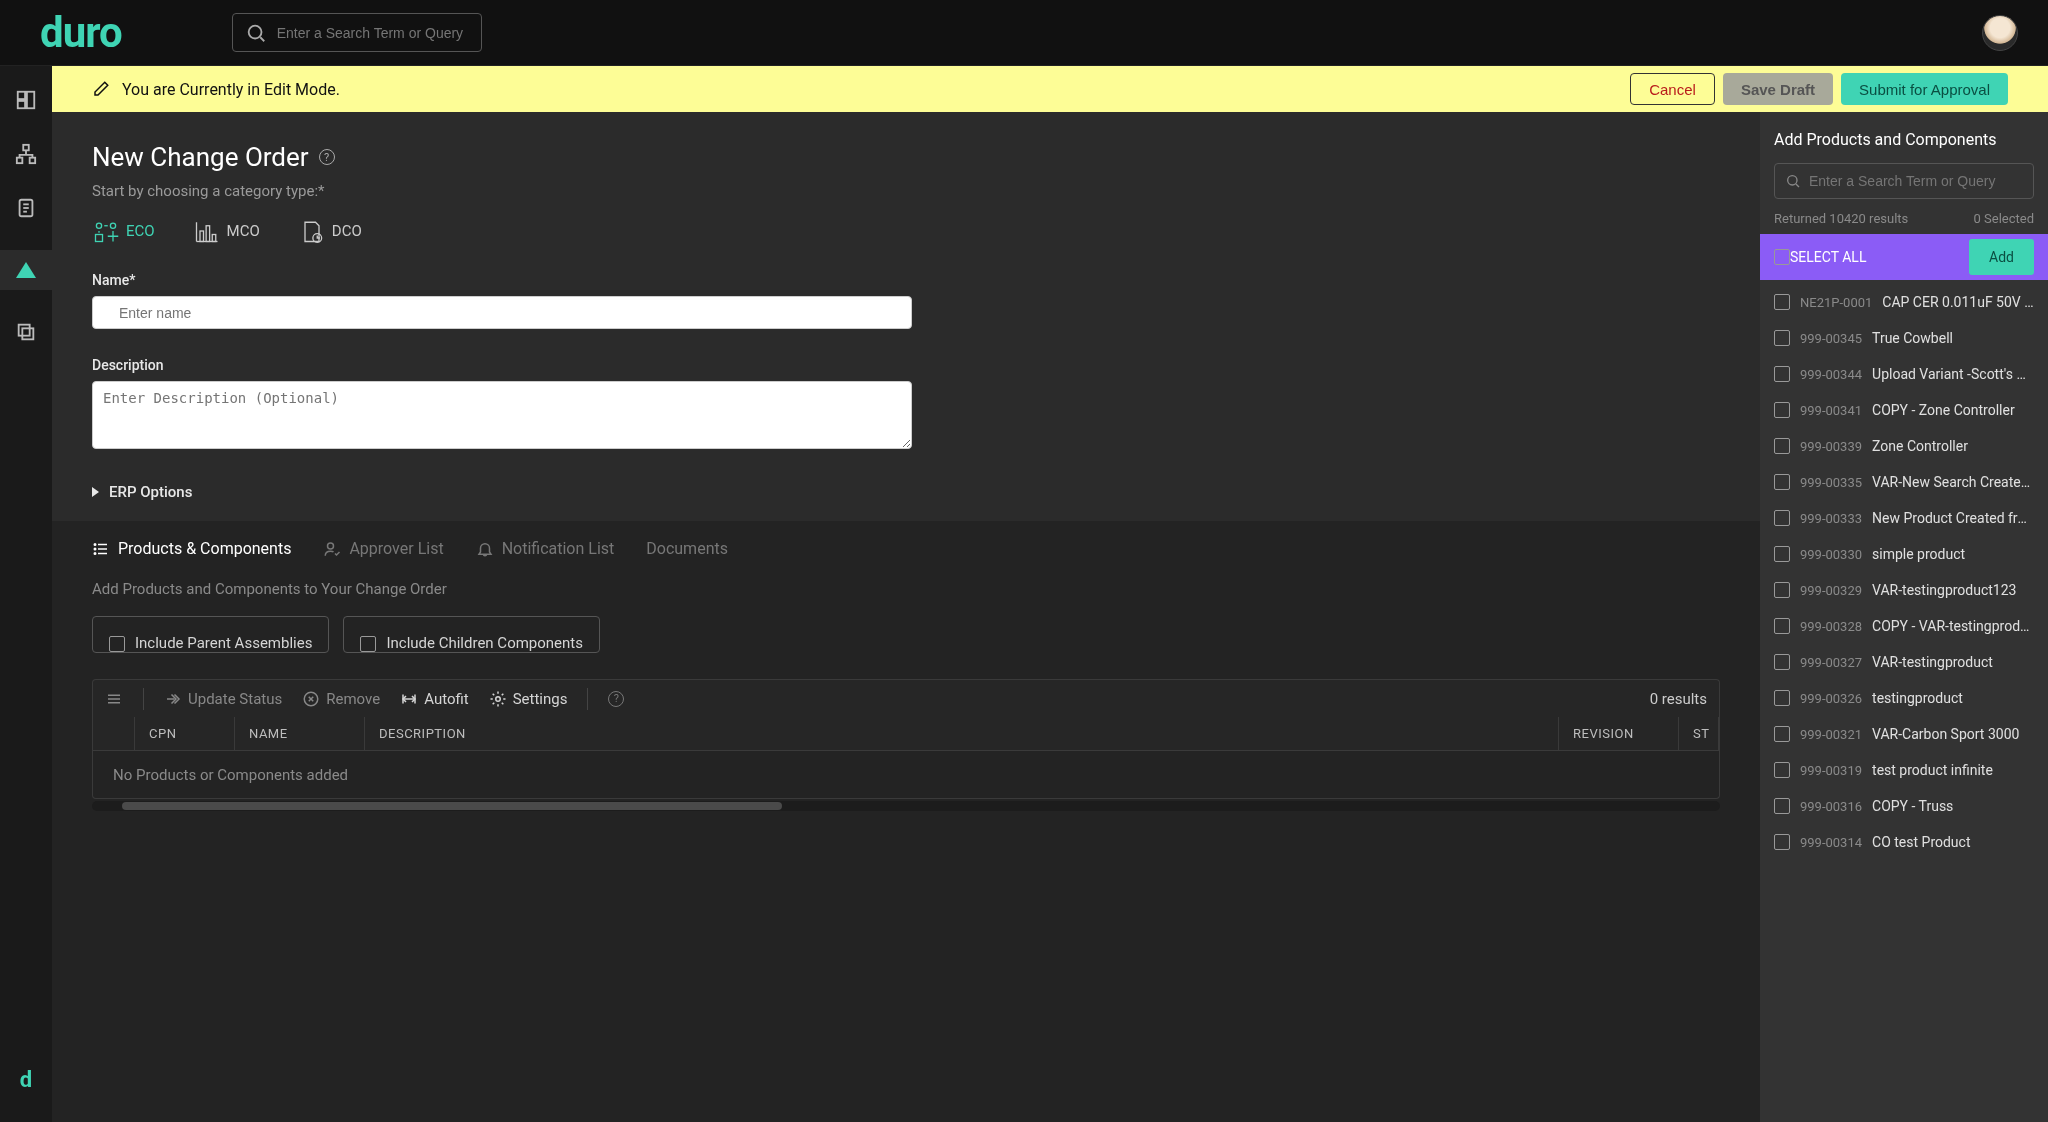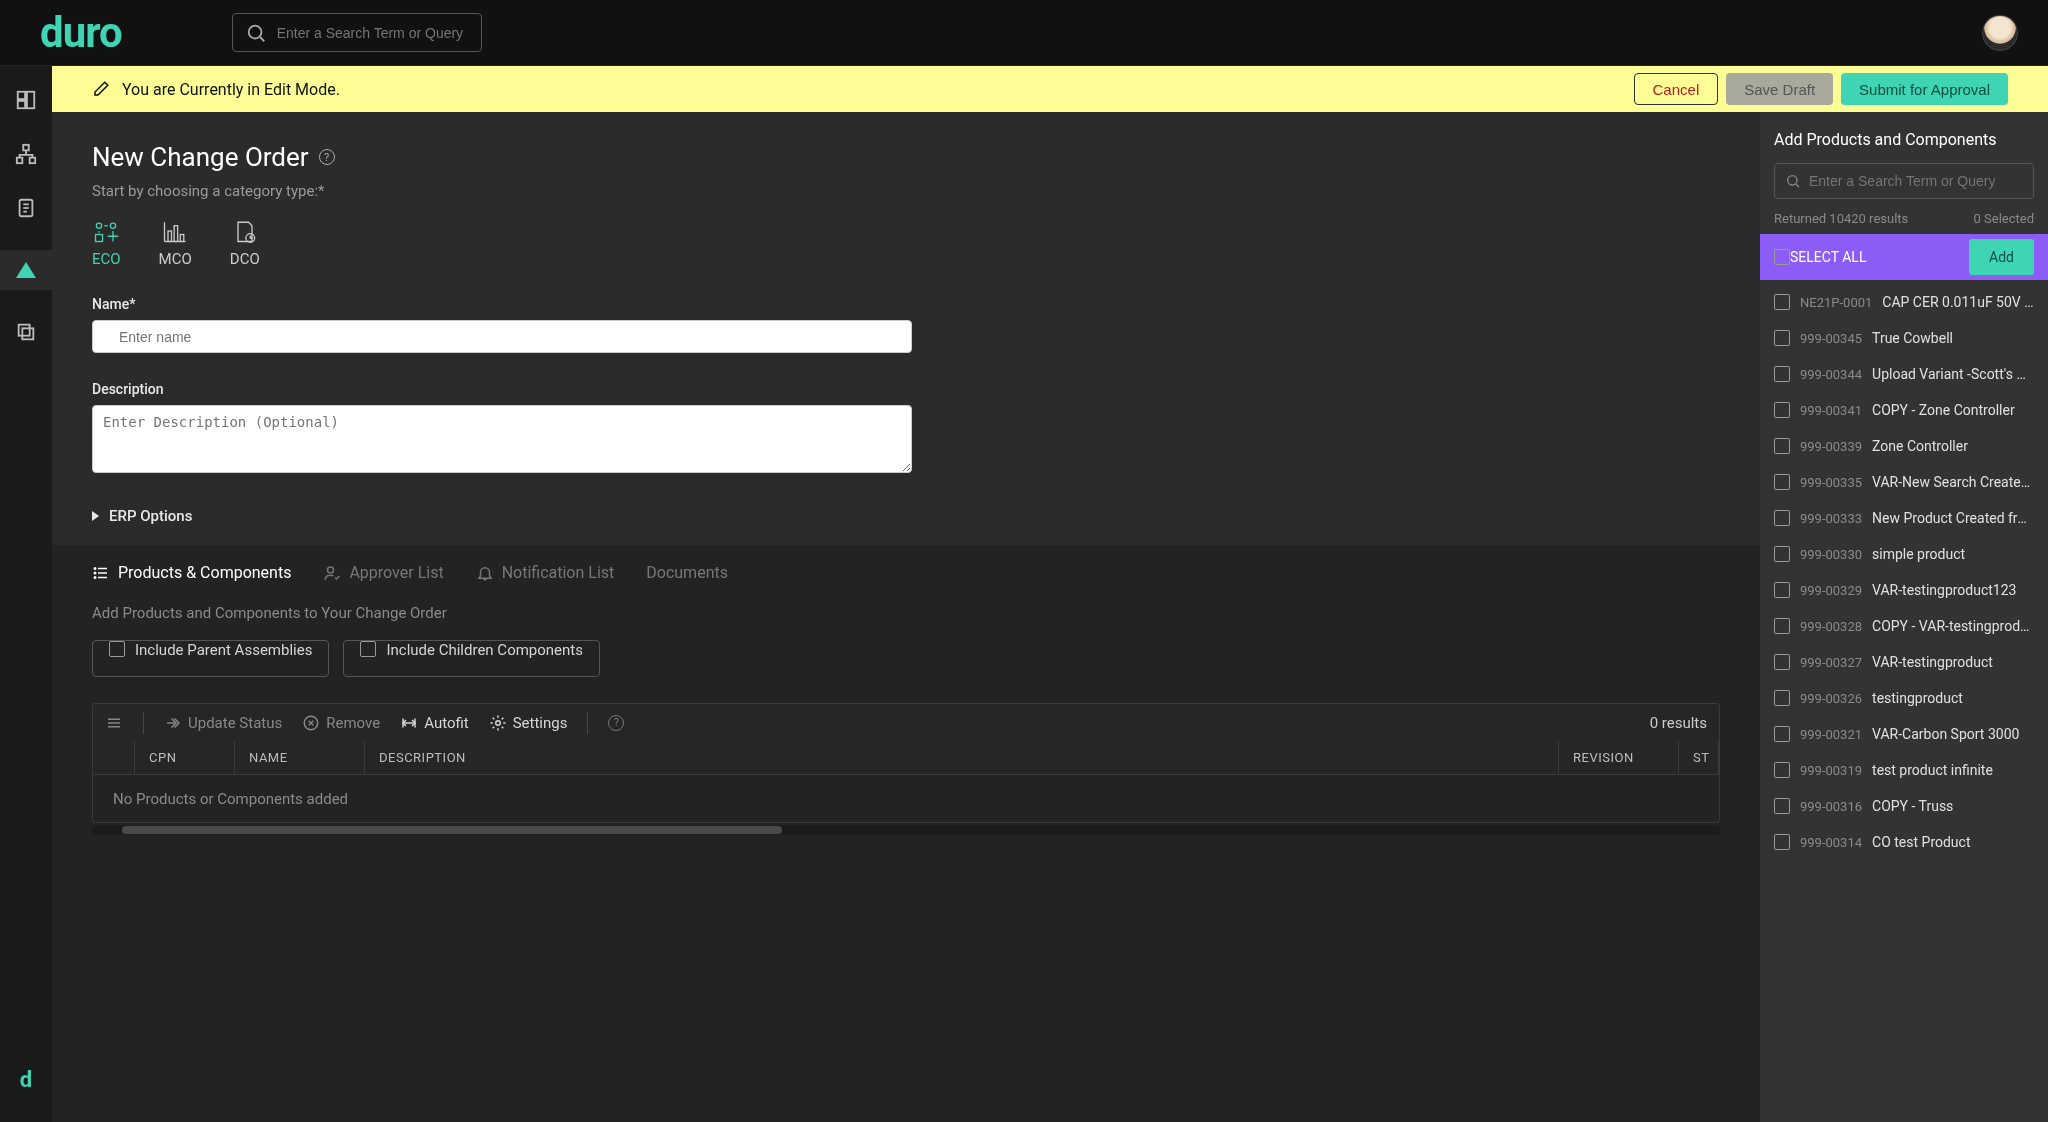--- a/index.html
+++ b/index.html
@@ -70,35 +70,35 @@
       color:#111;
       height:46px;
       display:flex; align-items:center;
       padding: 0 40px;
     }
     .banner-icon { width:20px; display:inline-flex; margin-right:10px;}
     .banner-icon svg { width:18px; height:18px; stroke:#111; fill:none; stroke-width:2;}
     .banner .spacer { flex:1;}
     .btn {
       height:32px; padding:0 18px; border-radius:4px; font-size:15px; display:inline-flex; align-items:center; justify-content:center;
-      margin-left:8px; cursor:pointer; border:none;
+      margin-left:8px; cursor:pointer; border:none;font-weight:bold;
     }
     .btn-cancel { background:transparent; border:1px solid #333; color:#b91c1c; font-weight:500;}
     .btn-muted { background:#a8a99a; color:#555;}
     .btn-primary { background:#3fd4b4; color:#0a4f42; font-weight:500;}
     
     .content-row { flex:1; display:flex; overflow:hidden;}
     .center { flex:1; display:flex; flex-direction:column; overflow:hidden; background:#2b2b2b;}
     .form-area { padding: 30px 40px 20px 40px; background:#2b2b2b;}
     .page-title-row { display:flex; align-items:center; gap:10px;}
     .page-title { font-size:26px; color:#fff; font-weight:400;}
     .help-circle { width:16px; height:16px; border:1.5px solid #aaa; border-radius:50%; display:inline-flex; align-items:center; justify-content:center; font-size:11px; color:#aaa;}
     .subtle { color:#9a9a9a; font-size:15px; margin-top:10px;}
     .cat-tabs { display:flex; gap:38px; margin-top:18px; align-items:flex-end;}
-    .cat-tab { display:flex; flex-direction:column; align-items:center; gap:6px; font-size:15px; color:#ccc; cursor:pointer;}
+    .cat-tab { display:flex; align-items:center; gap:6px; font-size:15px; color:#ccc; cursor:pointer;}
     .cat-tab.active { color:#3fd4b4;}
     .cat-tab svg { width:28px; height:26px; stroke:currentColor; fill:none; stroke-width:1.5;}
     .field-label { font-size:14px; color:#e8e8e8; margin-top:28px; display:block; font-weight:500;}
     .text-input {
       width: 820px; height:33px; background:#fff; border:1px solid #ccc; border-radius:4px;
       padding: 0 26px; margin-top:8px; font-size:14px; color:#333;
     }
     .textarea-input {
       width:820px; height:68px; background:#fff; border:1px solid #ccc; border-radius:4px;
       padding: 8px 10px; margin-top:8px; font-size:14px; color:#333; resize:both;
@@ -106,21 +106,21 @@
     .erp-row { display:flex; align-items:center; gap:10px; color:#e8e8e8; font-size:15px; margin-top:30px; font-weight:500;}
     .chev-right { width:0; height:0; border-top:5px solid transparent; border-bottom:5px solid transparent; border-left:7px solid #e8e8e8;}
     
     .lower { background:#232323; flex:1; display:flex; flex-direction:column; padding:18px 40px;}
     .subtabs { display:flex; align-items:center; gap:32px; color:#777; font-size:16px;}
     .subtabs .st { display:flex; align-items:center; gap:8px;}
     .subtabs .st.active { color:#fff;}
     .subtabs svg { width:18px; height:18px; stroke:currentColor; fill:none; stroke-width:2;}
     .hint { color:#8a8a8a; font-size:15px; margin-top:22px;}
     .chip-row { display:flex; gap:14px; margin-top:18px;}
-    .chip { border:1px solid #555; border-radius:4px; height:37px; padding:0 16px; display:flex; align-items:flex-start; gap:10px; font-size:15px; color:#d5d5d5;}
+    .chip { border:1px solid #555; border-radius:4px; height:37px; padding:0 16px; display:flex; align-items:flex-end; gap:10px; font-size:15px; color:#d5d5d5;}
     .checkbox { width:16px; height:16px; border:1.5px solid #999; border-radius:2px; display:inline-block; flex-shrink:0;}
     .toolbar2 { display:flex; align-items:center; gap:20px; margin-top:26px; color:#888; font-size:15px; border:1px solid #3a3a3a; border-bottom:none; height:38px; padding:0 12px; border-radius:4px 4px 0 0; background:#262626;}
     .toolbar2 .sep { width:1px; height:22px; background:#444;}
     .toolbar2 svg { width:18px; height:18px; stroke:currentColor; fill:none; stroke-width:2;}
     .toolbar2 .right-meta { margin-left:auto; color:#ccc;}
     .grid-head { display:flex; background:#262626; border:1px solid #3a3a3a; border-top:none; height:34px; align-items:center; font-size:13px; color:#bdbdbd; letter-spacing:0.5px;}
     .grid-head > div { padding: 0 14px; border-right:1px solid #3a3a3a; height:100%; display:flex; align-items:center;}
     .gh-handle{width:42px;}
     .gh-cpn{width:100px;} .gh-name{width:130px;} .gh-desc{flex:1; min-width:100px;} .gh-rev{width:120px;} .gh-st{width:40px; border-right:none;}
     .grid-body { border:1px solid #3a3a3a; border-top:none; height:48px; display:flex; align-items:center; color:#8a8a8a; padding:0 20px; font-size:15px; border-radius:0 0 4px 4px;}

